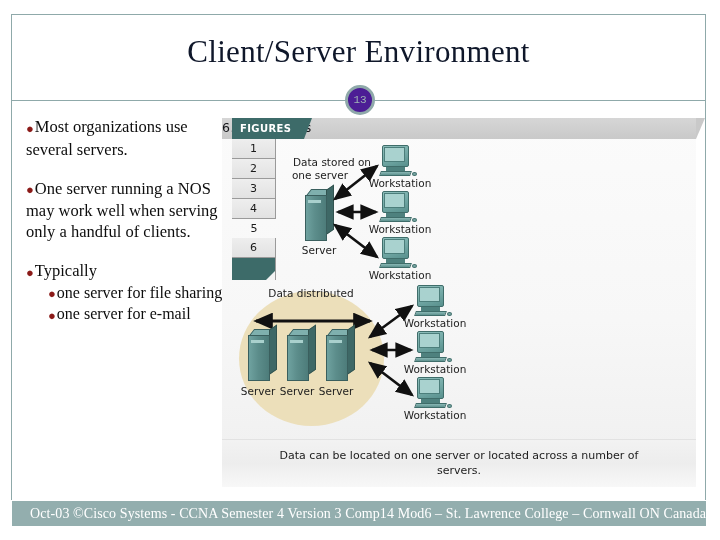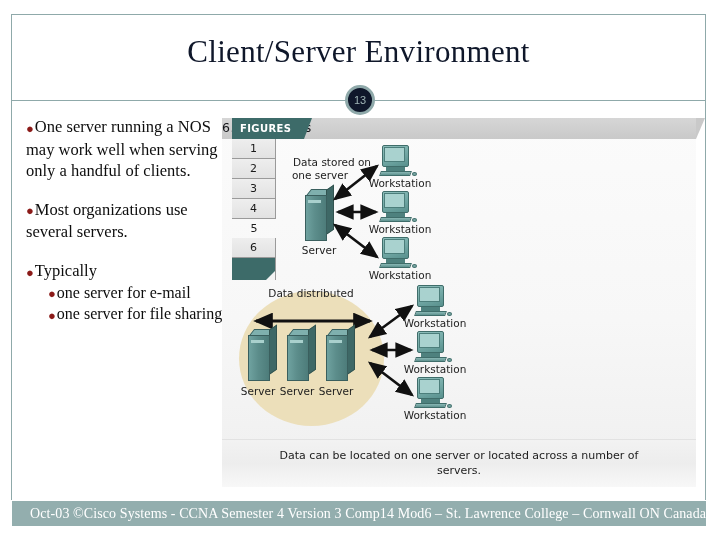--- a/index.html
+++ b/index.html
@@ -24,24 +24,24 @@
     font-size:31px;
     color:#0f172a;
     letter-spacing:0.3px;
     white-space:nowrap;
   }
   .rule{position:absolute;left:12px;top:100px;width:694px;height:1px;background:#8fa9aa;}
   .pagecircle{
     position:absolute;left:345px;top:85px;width:30px;height:30px;
     border-radius:50%;
     border:3px solid #8fa9aa;
-    background:#0f172a;
+    background:#4c1d95;
     box-sizing:border-box;
     display:flex;align-items:center;justify-content:center;
-    font-family:Liberation Sans, sans-serif;
+    font-family:Liberation Mono, monospace;
     font-size:11px;color:#9fb4b5;
   }
 
   
   .bodycol{
     position:absolute;left:26px;top:116px;width:205px;
     font-family:"Liberation Serif", serif;
     font-size:16.5px;
     line-height:21px;
     color:#0d0d0d;
@@ -196,37 +196,37 @@
   <div class="frame-right"></div>
   <div class="frame-top"></div>
 
   <div class="title">Client/Server Environment</div>
   <div class="rule"></div>
   <div class="pagecircle">13</div>
 
   <div class="bodycol">
 
     <div class="blk lvl1">
+      <span class="bullet">●</span><span>Most organizations use several servers.</span>
+    </div>
+
+    <div class="blk lvl1">
       <span class="bullet">●</span><span>One server running a NOS may work well when serving only a handful of clients.</span>
-    </div>
-
-    <div class="blk lvl1">
-      <span class="bullet">●</span><span>Most organizations use several servers.</span>
     </div>
 
     <div class="lvl1">
       <span class="bullet">●</span><span>Typically</span>
     </div>
 
     <div class="lvl2">
+      <span class="bullet">●</span><span>one server for file sharing</span>
+    </div>
+
+    <div class="lvl2">
       <span class="bullet">●</span><span>one server for e-mail</span>
-    </div>
-
-    <div class="lvl2">
-      <span class="bullet">●</span><span>one server for file sharing</span>
     </div>
 
 
   </div>
 
   <div class="figpanel">
 
     <div class="fig-header"></div>
     <div class="fig-title">6.1.2  Servers</div>
 

